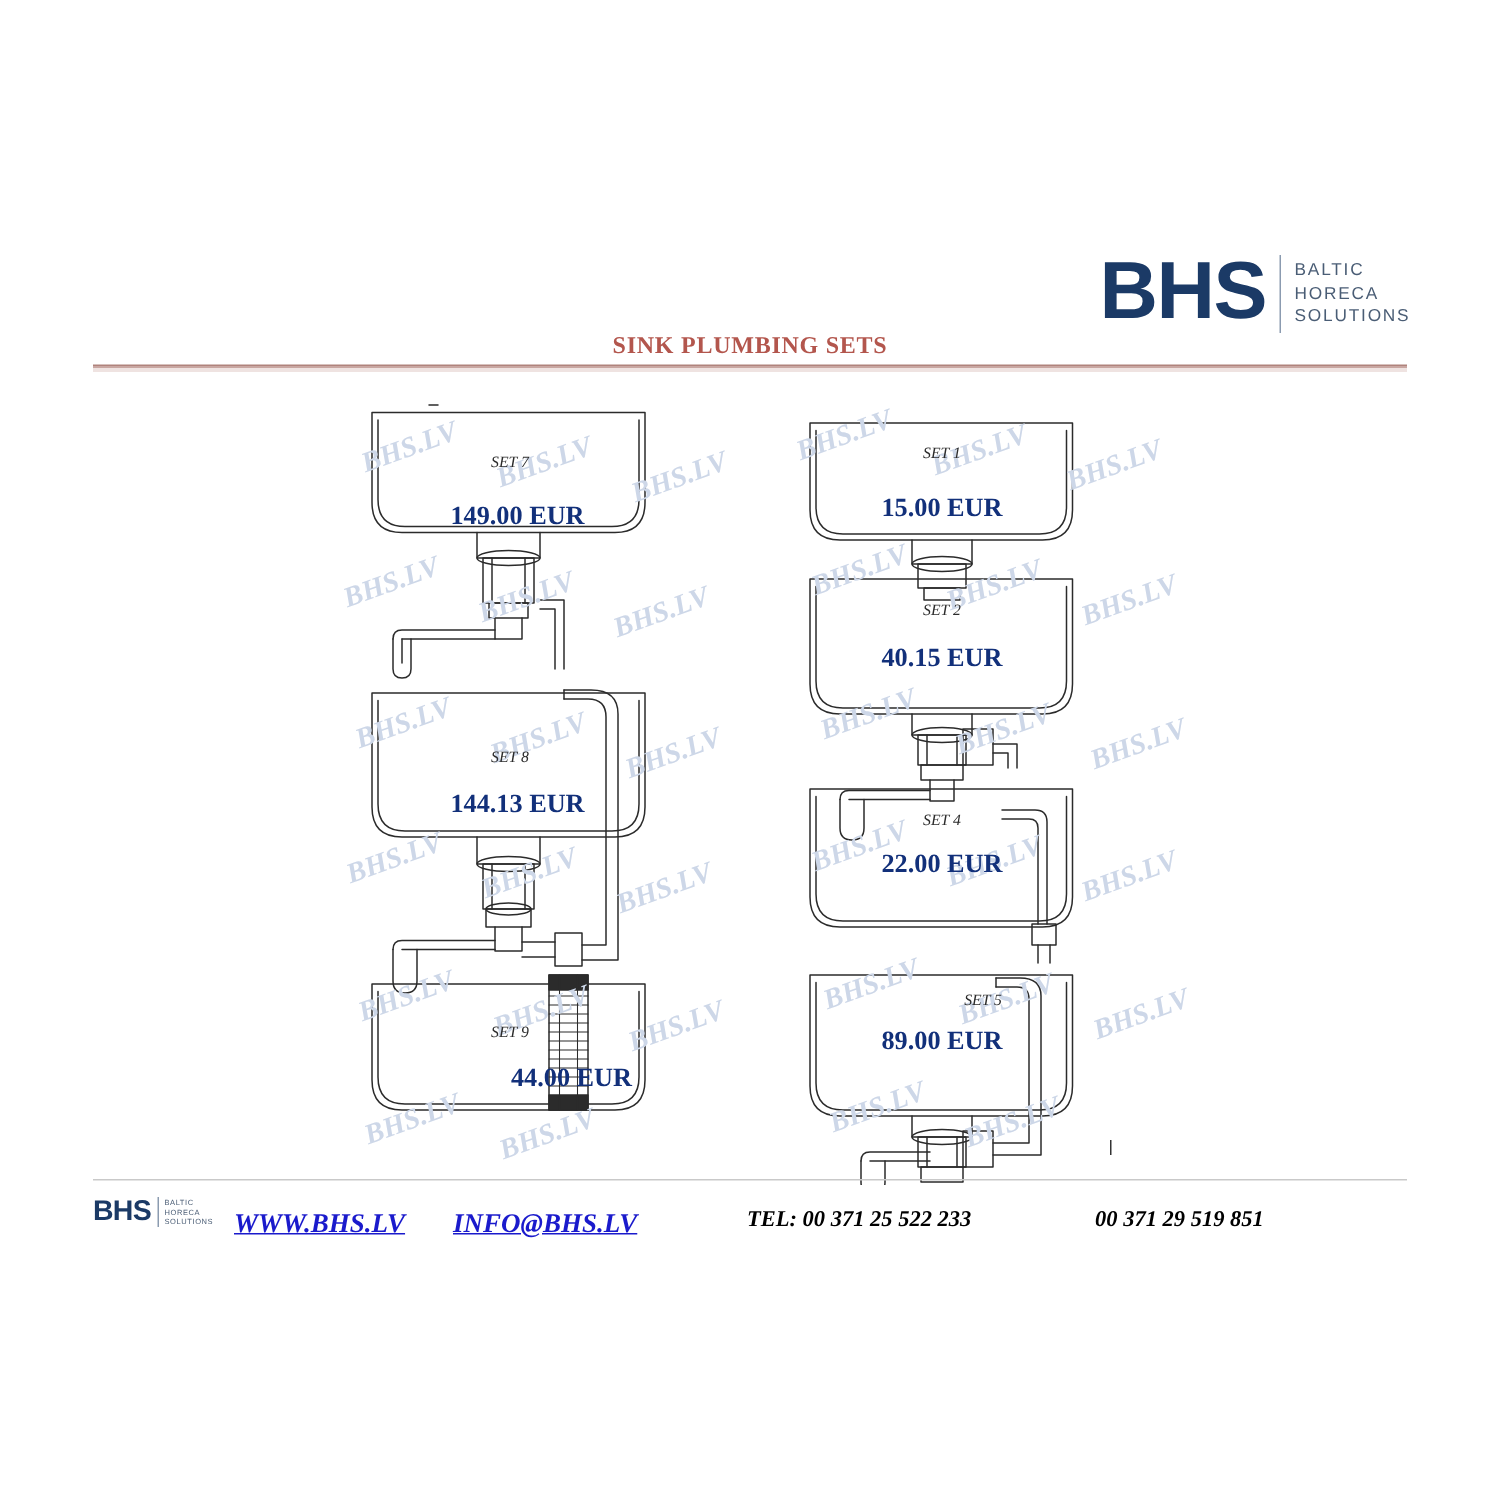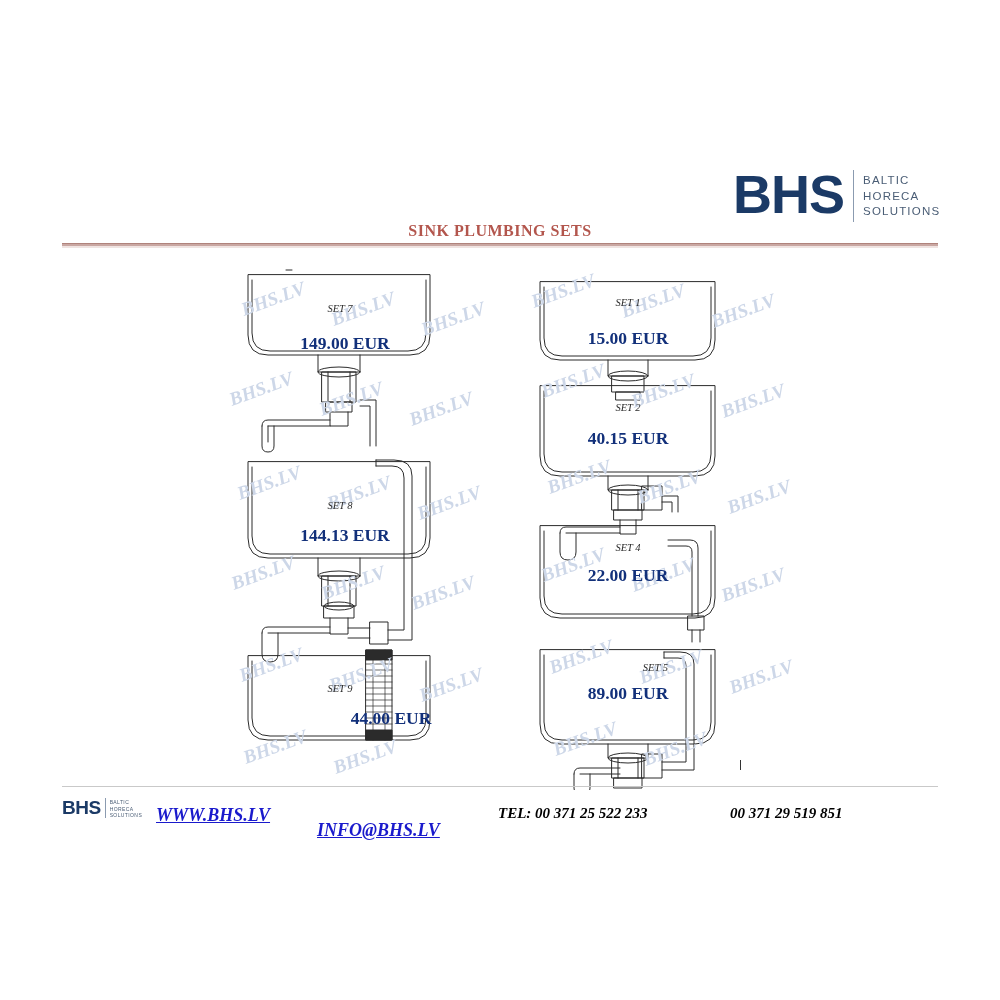--- a/index.html
+++ b/index.html
@@ -169,21 +169,21 @@
     top: 805px;
     font-family: "Liberation Serif", serif;
     font-weight: bold;
     font-style: italic;
     font-size: 18px;
     color: #1a1acc;
     text-decoration: underline;
     white-space: nowrap;
   }
   #footer-web { left: 156px; }
-  #footer-mail { left: 317px; margin-top: 15px; }
+  #footer-mail { left: 302px; }
   .footer-tel {
     position: absolute;
     top: 805px;
     font-family: "Liberation Serif", serif;
     font-weight: bold;
     font-style: italic;
     font-size: 15px;
     color: #000000;
     white-space: nowrap;
   }
@@ -406,21 +406,21 @@
 
   <div>
 
     <div class="set-label" style="left:300px; top:303px; width:80px;">SET 7</div>
     <div class="price" style="left:250px; top:333px; width:190px;">149.00 EUR</div>
 
     <div class="set-label" style="left:300px; top:500px; width:80px;">SET 8</div>
     <div class="price" style="left:250px; top:525px; width:190px;">144.13 EUR</div>
 
     <div class="set-label" style="left:300px; top:683px; width:80px;">SET 9</div>
-    <div class="price" style="left:252px; top:708px; width:190px;padding-left:44px;">44.00 EUR</div>
+    <div class="price" style="left:242px; top:708px; width:190px;padding-left:44px;">44.00 EUR</div>
 
     <div class="set-label" style="left:588px; top:297px; width:80px;">SET 1</div>
     <div class="price" style="left:533px; top:328px; width:190px;">15.00 EUR</div>
 
     <div class="set-label" style="left:588px; top:402px; width:80px;">SET 2</div>
     <div class="price" style="left:533px; top:428px; width:190px;">40.15 EUR</div>
 
     <div class="set-label" style="left:588px; top:542px; width:80px;">SET 4</div>
     <div class="price" style="left:533px; top:565px; width:190px;">22.00 EUR</div>
 

